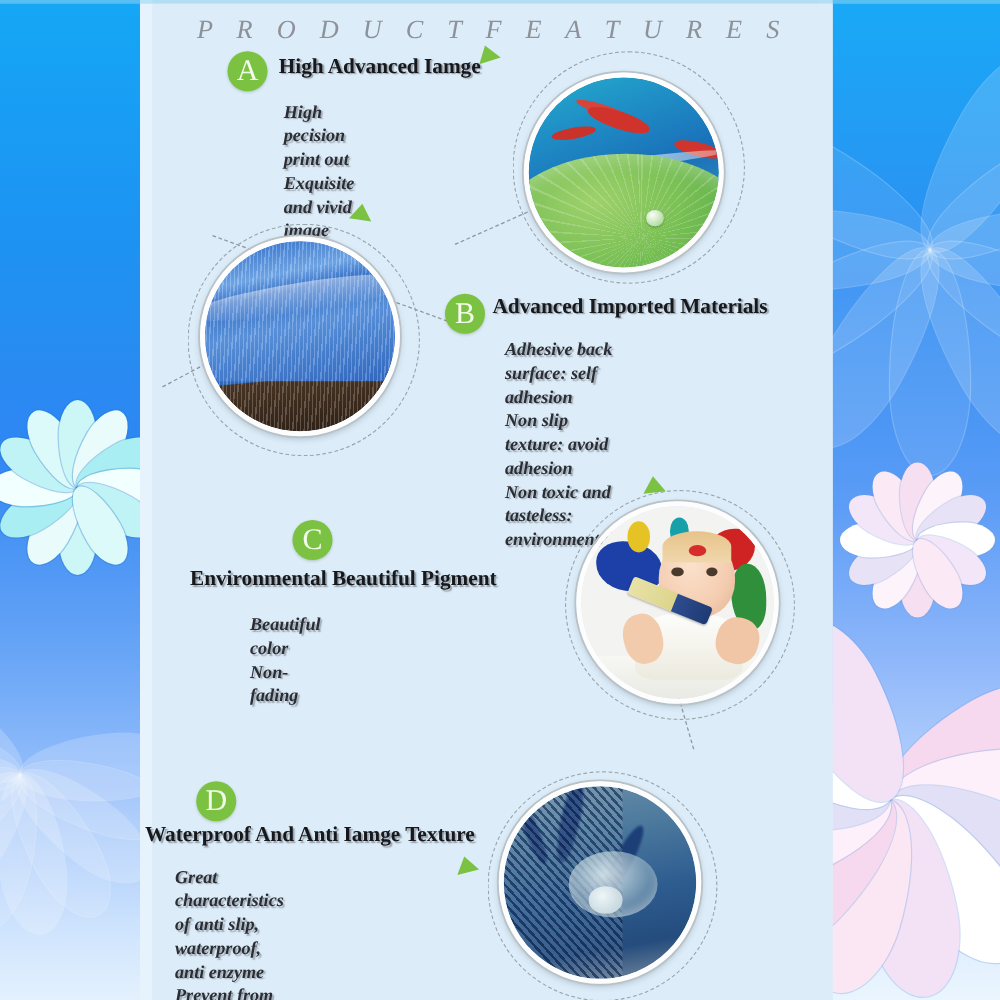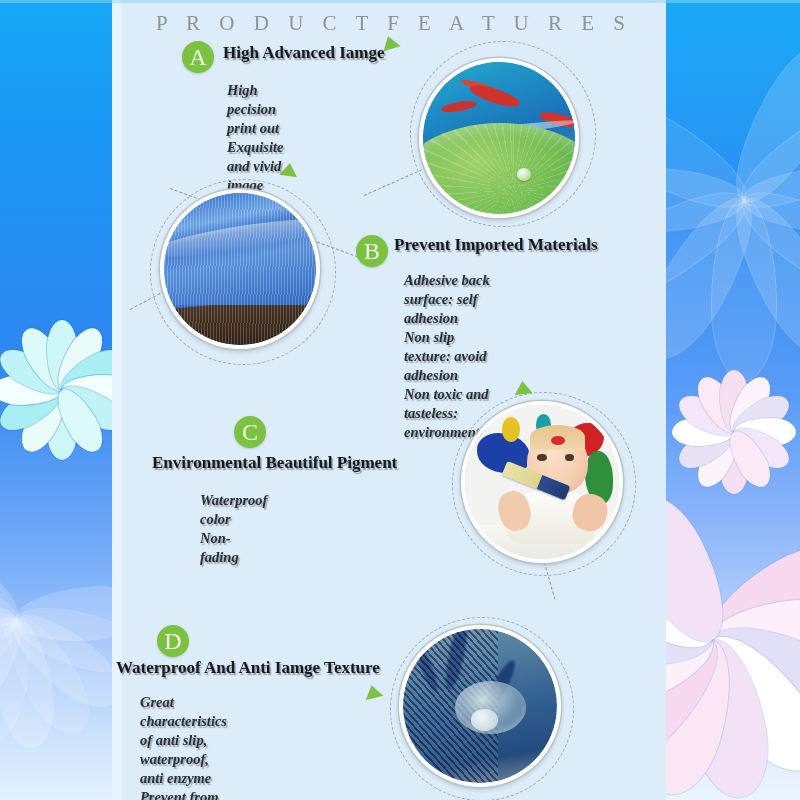--- a/index.html
+++ b/index.html
@@ -23,21 +23,21 @@
   
   .flower{position:absolute;}
   .petal{position:absolute;left:50%;top:50%;transform-origin:0 0;}
   .petal i{display:block;border-radius:50% 50% 50% 50%/60% 60% 40% 40%;}
 
   
   .panel{position:absolute;left:122px;top:3px;width:544px;height:797px;background:#dcecf8;}
 
   .title{
     position:absolute;left:0;top:8px;width:544px;text-align:center;
-    font-family:"Liberation Serif",serif;font-weight:400;
+    font-family:"Liberation Serif",serif;font-style:italic;font-weight:400;
     font-size:21px;letter-spacing:7px;color:#8d9299;
   }
 
   
   .block{position:absolute;}
   .badge{
     position:absolute;width:32px;height:32px;border-radius:50%;
     background:#7cc242;color:#f2fbe9;
     font-family:"Liberation Serif",serif;font-size:24px;font-weight:400;
     display:flex;align-items:center;justify-content:center;line-height:1;
@@ -354,41 +354,41 @@
         <div class="streak"></div>
         <div class="leaf"></div>
         <div class="leafveins"></div>
         <div class="drop"></div>
       </div>
     </div>
     <div class="arrow" style="left:259px;top:33px;transform:rotate(-18deg);"></div>
 
     <div class="block" style="left:0;top:0;">
       <div class="badge" style="left:234px;top:232px;">B</div>
-      <div class="heading" style="left:272px;top:232px;">Prevent Imported Materials</div>
+      <div class="heading" style="left:272px;top:232px;">Advanced Imported Materials</div>
       <div class="body-text" style="left:282px;top:268px;">Adhesive back surface: self adhesion
 Non slip texture: avoid adhesion
 Non toxic and tasteless: environmental</div>
     </div>
 
     <div class="dashring" style="left:28px;top:176px;width:184px;height:184px;"></div>
     <div class="photo" style="left:38px;top:186px;width:152px;height:152px;">
       <div class="inner picB">
         <div class="floor"></div>
         <div class="sheet"></div>
         <div class="weave"></div>
         <div class="ridge"></div>
       </div>
     </div>
     <div class="arrow" style="left:158px;top:160px;transform:rotate(8deg);"></div>
 
     <div class="block" style="left:0;top:0;">
       <div class="badge" style="left:112px;top:413px;">C</div>
       <div class="heading" style="left:30px;top:450px;">Environmental Beautiful Pigment</div>
-      <div class="body-text" style="left:78px;top:488px;">Waterproof color
+      <div class="body-text" style="left:78px;top:488px;">Beautiful color
 Non-fading</div>
     </div>
 
     <div class="dashring" style="left:330px;top:389px;width:182px;height:182px;"></div>
     <div class="photo" style="left:339px;top:398px;width:154px;height:154px;">
       <div class="inner picC">
         <div class="floorline"></div>
         <div class="splat" style="left:8%;top:18%;width:34%;height:26%;background:#1c3fa8;border-radius:40% 60% 35% 55%;"></div>
         <div class="splat" style="left:66%;top:12%;width:24%;height:22%;background:#cf2222;border-radius:55% 40% 60% 35%;"></div>
         <div class="splat" style="left:78%;top:30%;width:18%;height:34%;background:#2f8f3a;border-radius:45% 55% 40% 60%;"></div>

